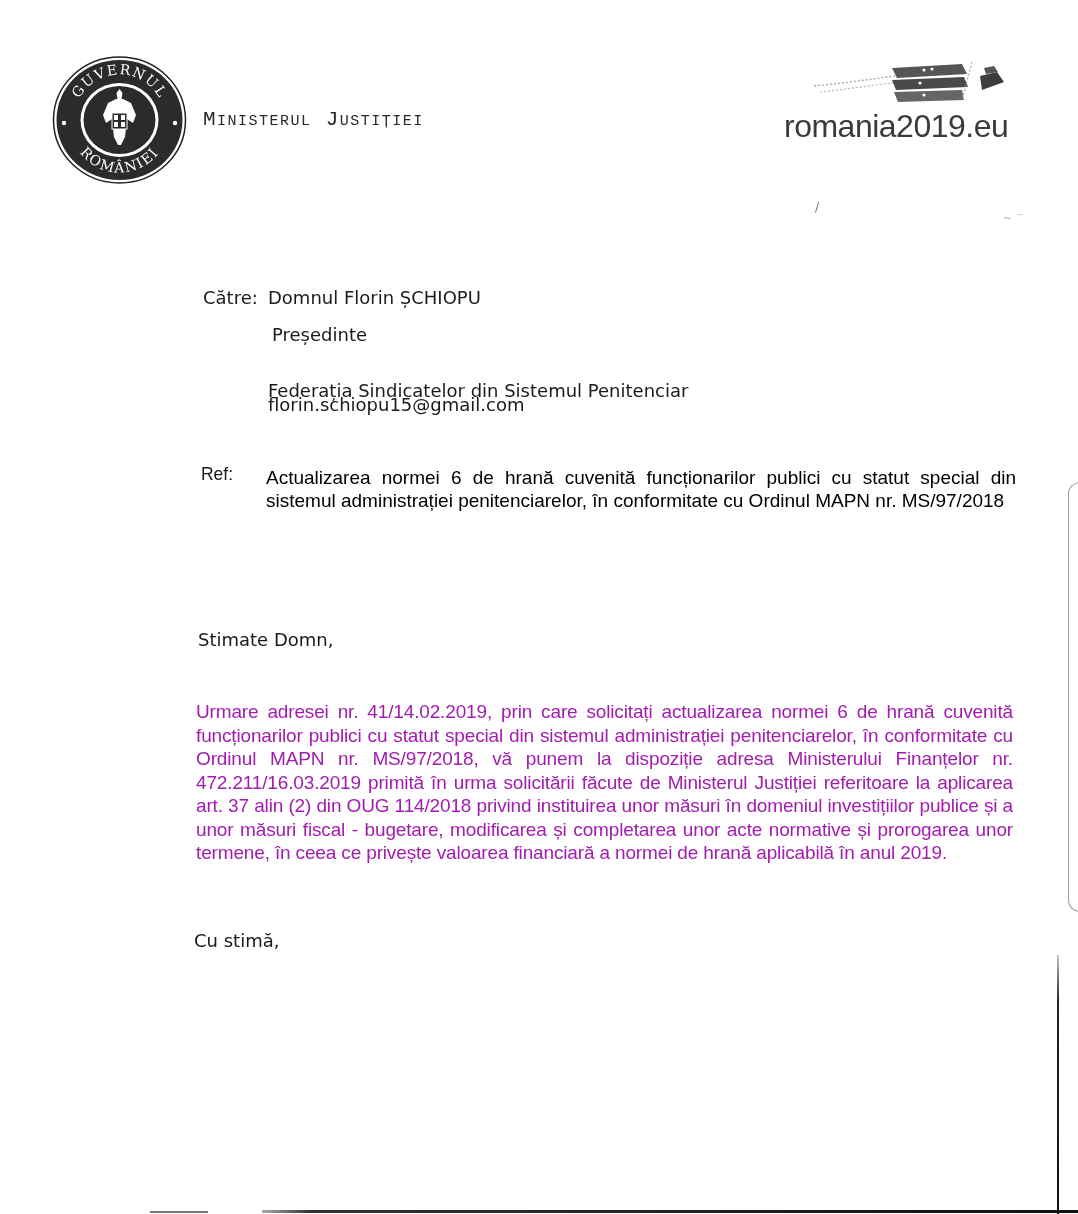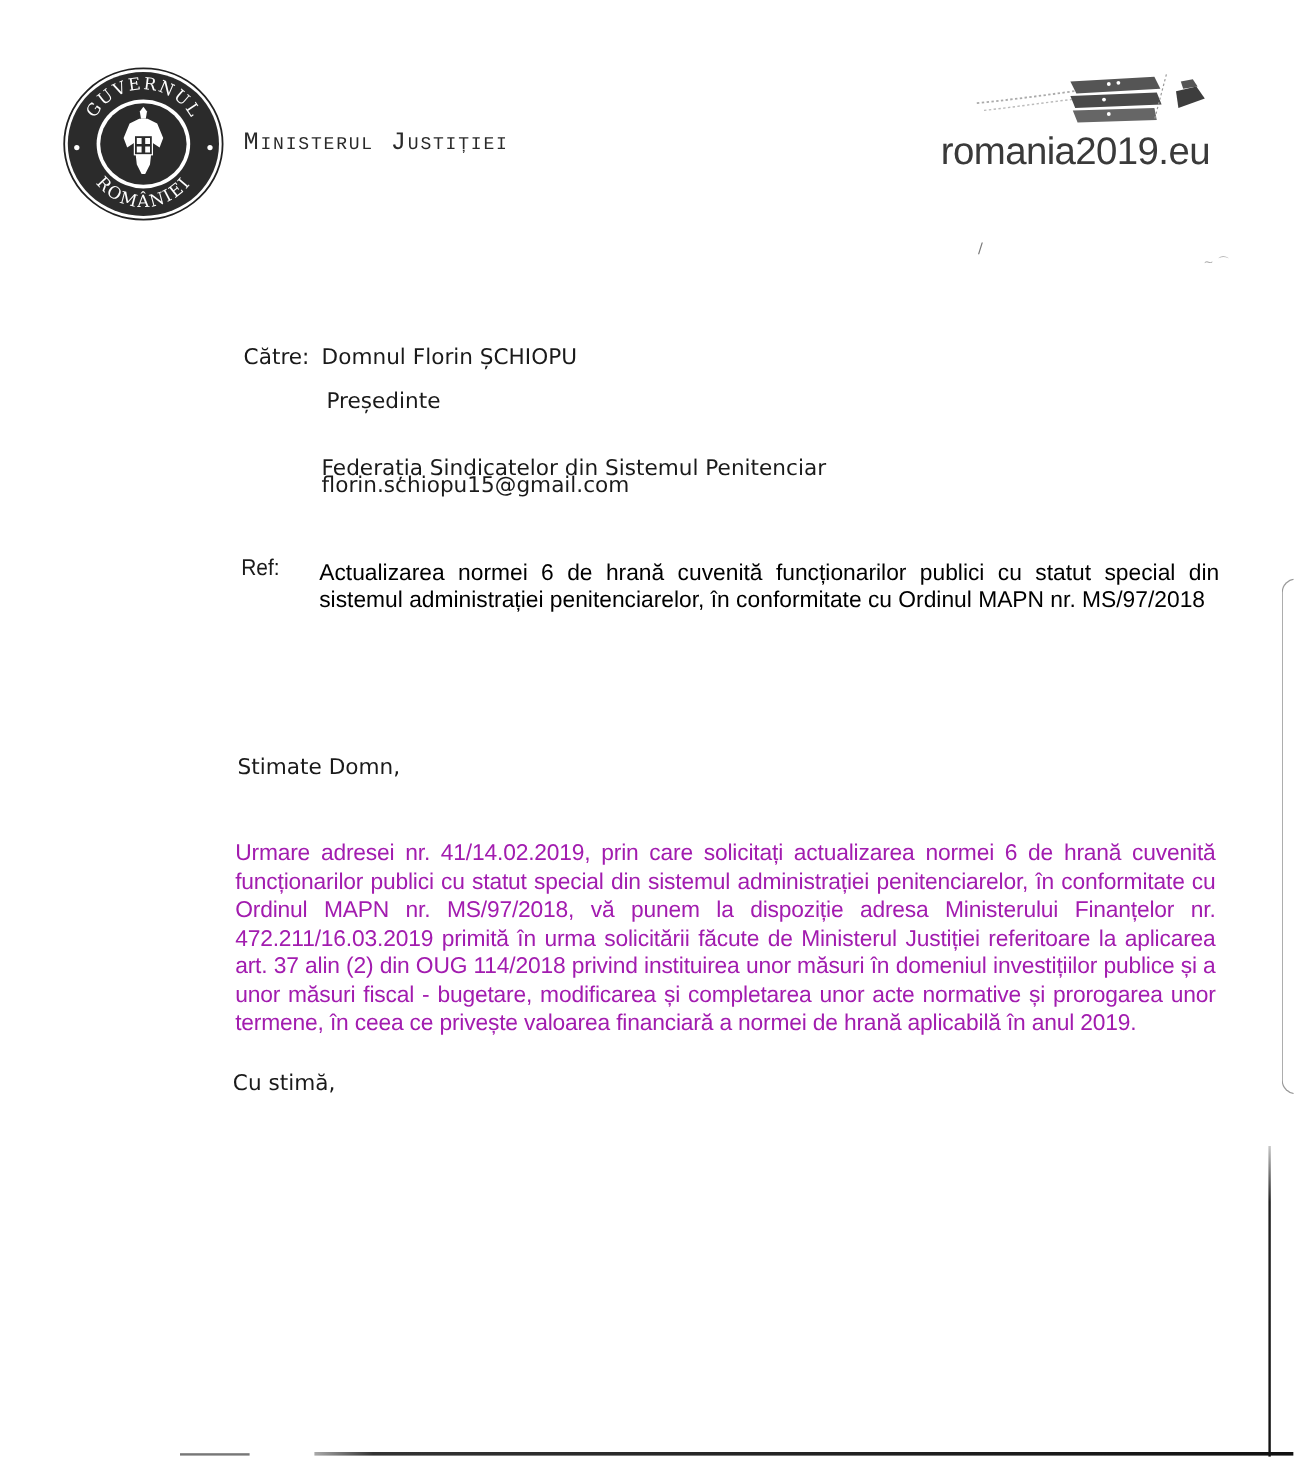--- a/index.html
+++ b/index.html
@@ -85,21 +85,21 @@
       left: 196px; top: 700px;
       width: 817px;
       font-family: Liberation Sans, sans-serif;
       font-size: 19px;
       line-height: 23.5px;
       text-align: justify;
       color: #a21caf;
       letter-spacing: -0.15px;
     }
     #closing {
-      left: 194px; top: 892px;
+      left: 194px; top: 930px;
       font-size: 18px;
     }
 
     
     #scan-edge-bracket {
       left: 1068px; top: 482px;
       width: 14px; height: 428px;
       border: 1.5px solid #999;
       border-right: none;
       border-radius: 12px 0 0 12px;

